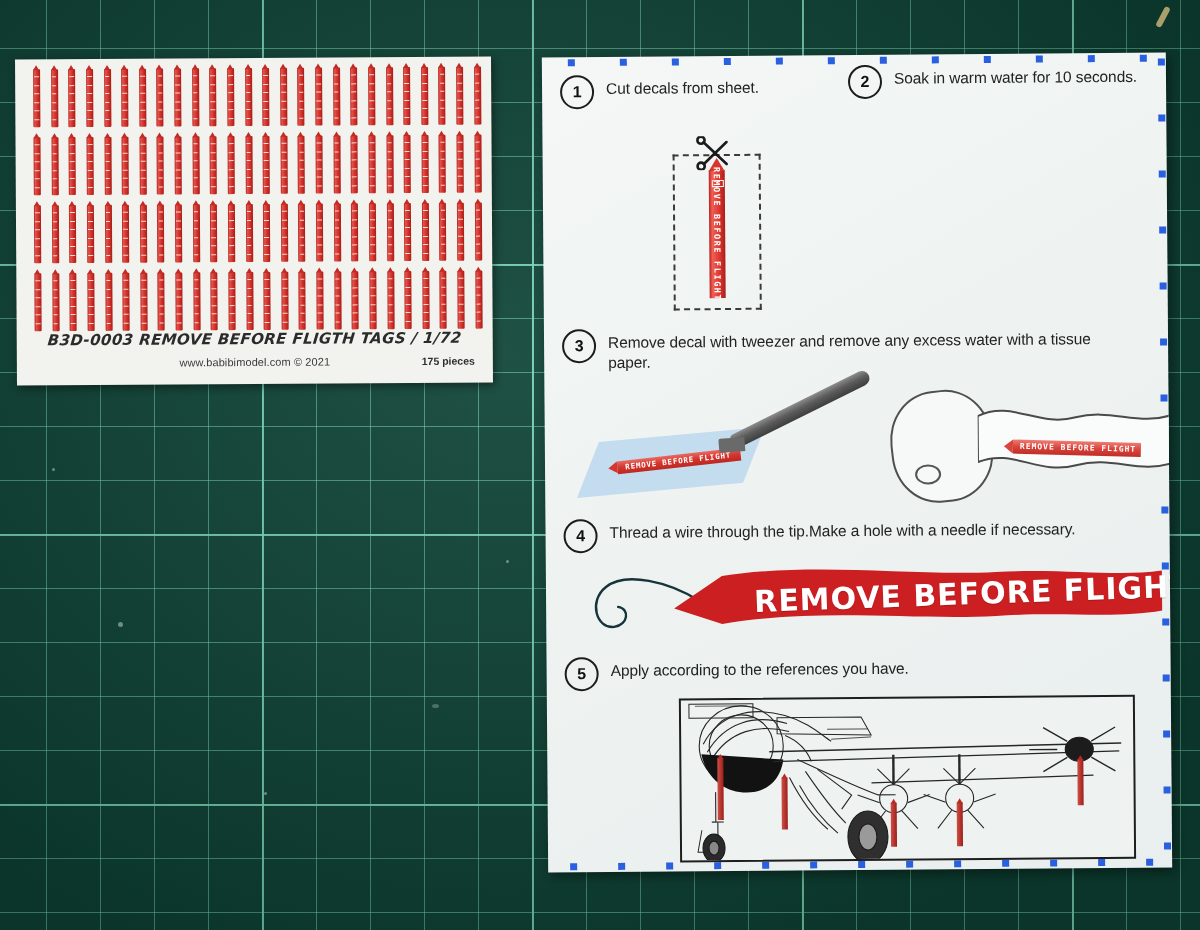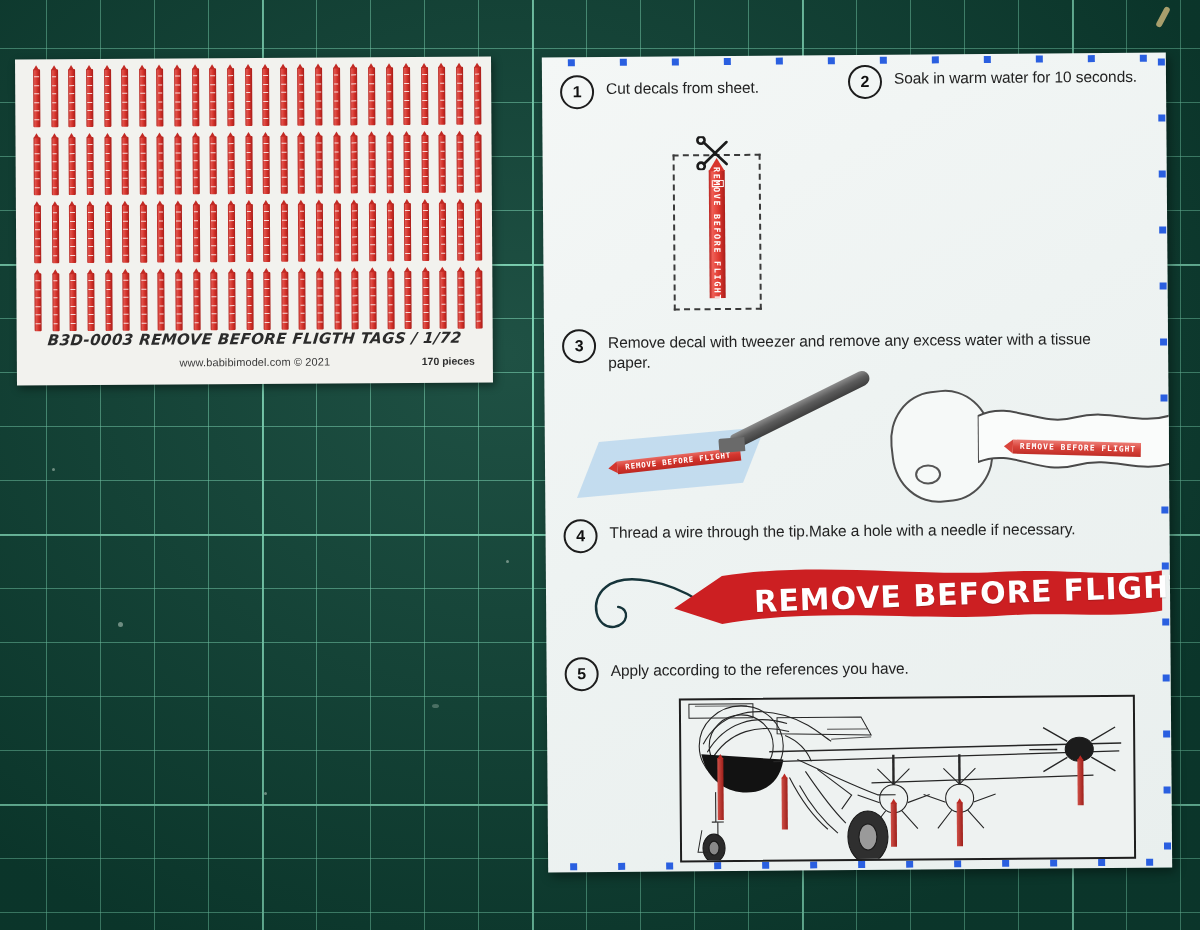--- a/index.html
+++ b/index.html
@@ -1040,21 +1040,21 @@
           <i style="top: 15.5px;"></i>
           <i style="top: 24px;"></i>
           <i style="top: 32.5px;"></i>
           <i style="top: 41px;"></i>
           <i style="top: 49.5px;"></i>
         </div>
       </div>
     </div>
   <div id="sheet-title">B3D-0003 REMOVE BEFORE FLIGTH TAGS / 1/72</div>
   <div id="sheet-url">www.babibimodel.com © 2021</div>
-  <div id="sheet-count">170 pieces</div>
+  <div id="sheet-count">175 pieces</div>
 </div>
 
 <div id="instr-sheet">
 
   <div id="markers">
       <div class="marker" style="left: 26px; top: 2px; background: rgb(42, 95, 224);"></div>
       <div class="marker" style="left: 78px; top: 2px; background: rgb(42, 95, 224);"></div>
       <div class="marker" style="left: 130px; top: 2px; background: rgb(42, 95, 224);"></div>
       <div class="marker" style="left: 182px; top: 2px; background: rgb(42, 95, 224);"></div>
       <div class="marker" style="left: 234px; top: 2px; background: rgb(42, 95, 224);"></div>

